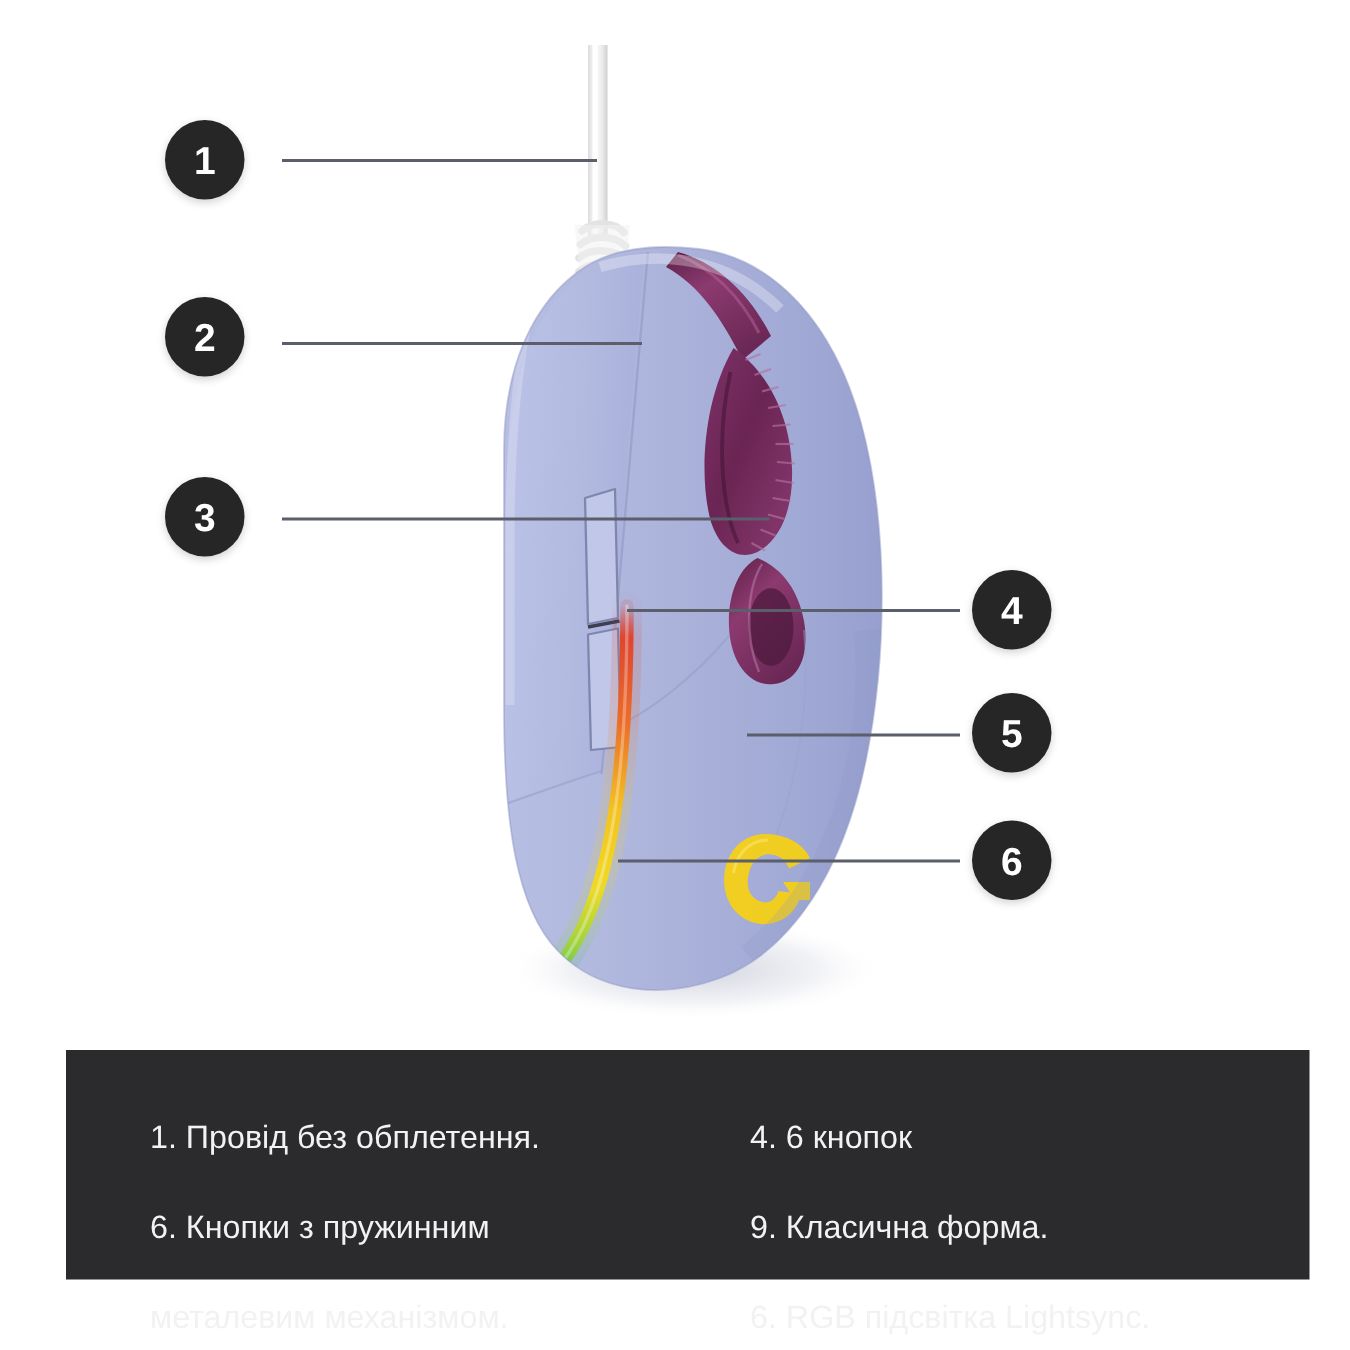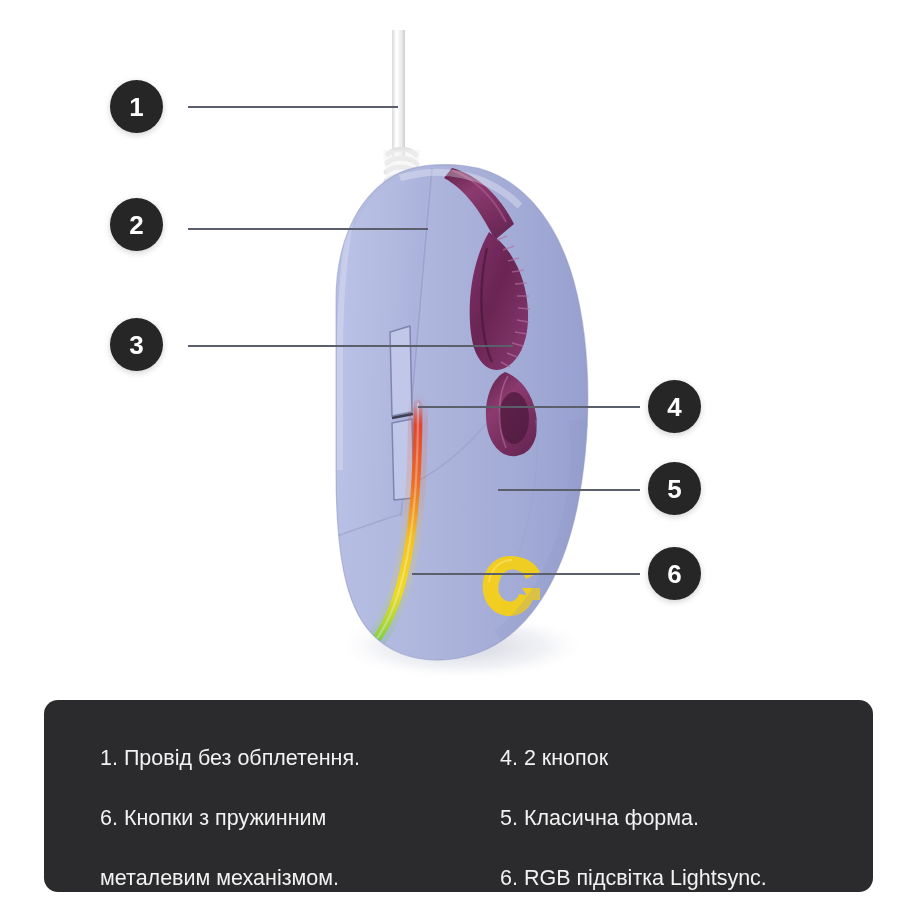--- a/index.html
+++ b/index.html
@@ -53,23 +53,22 @@
     width: 900px;
     height: 690px;
   }
 
   
   #caption-panel {
     position: absolute;
     left: 44px;
     top: 700px;
     width: 829px;
-    height: 192px;
+    height: 153px;
     background: #2b2b2d;
-    border-radius: 14px;
   }
   .cap-col {
     position: absolute;
     top: 13px;
     color: #f2f2f2;
     font-size: 21.5px;
     line-height: 30px;
     white-space: pre-line;
   }
   #cap-col-left  { left: 56px; }
@@ -280,19 +279,19 @@
   <div class="badge" style="left:648px; top:547px;">6</div>
 
   <div id="caption-panel">
     <div class="cap-col" id="cap-col-left">
       <span class="cap-line">1. Провід без обплетення.</span>
       <span class="cap-line">6. Кнопки з пружинним</span>
       <span class="cap-line">металевим механізмом.</span>
       
     </div>
     <div class="cap-col" id="cap-col-right">
-      <span class="cap-line">4. 2 кнопок</span>
-      <span class="cap-line">5. Класична форма.</span>
+      <span class="cap-line">4. 6 кнопок</span>
+      <span class="cap-line">9. Класична форма.</span>
       <span class="cap-line">6. RGB підсвітка Lightsync.</span>
     </div>
   </div>
 
 </div>
 
 </body></html>

